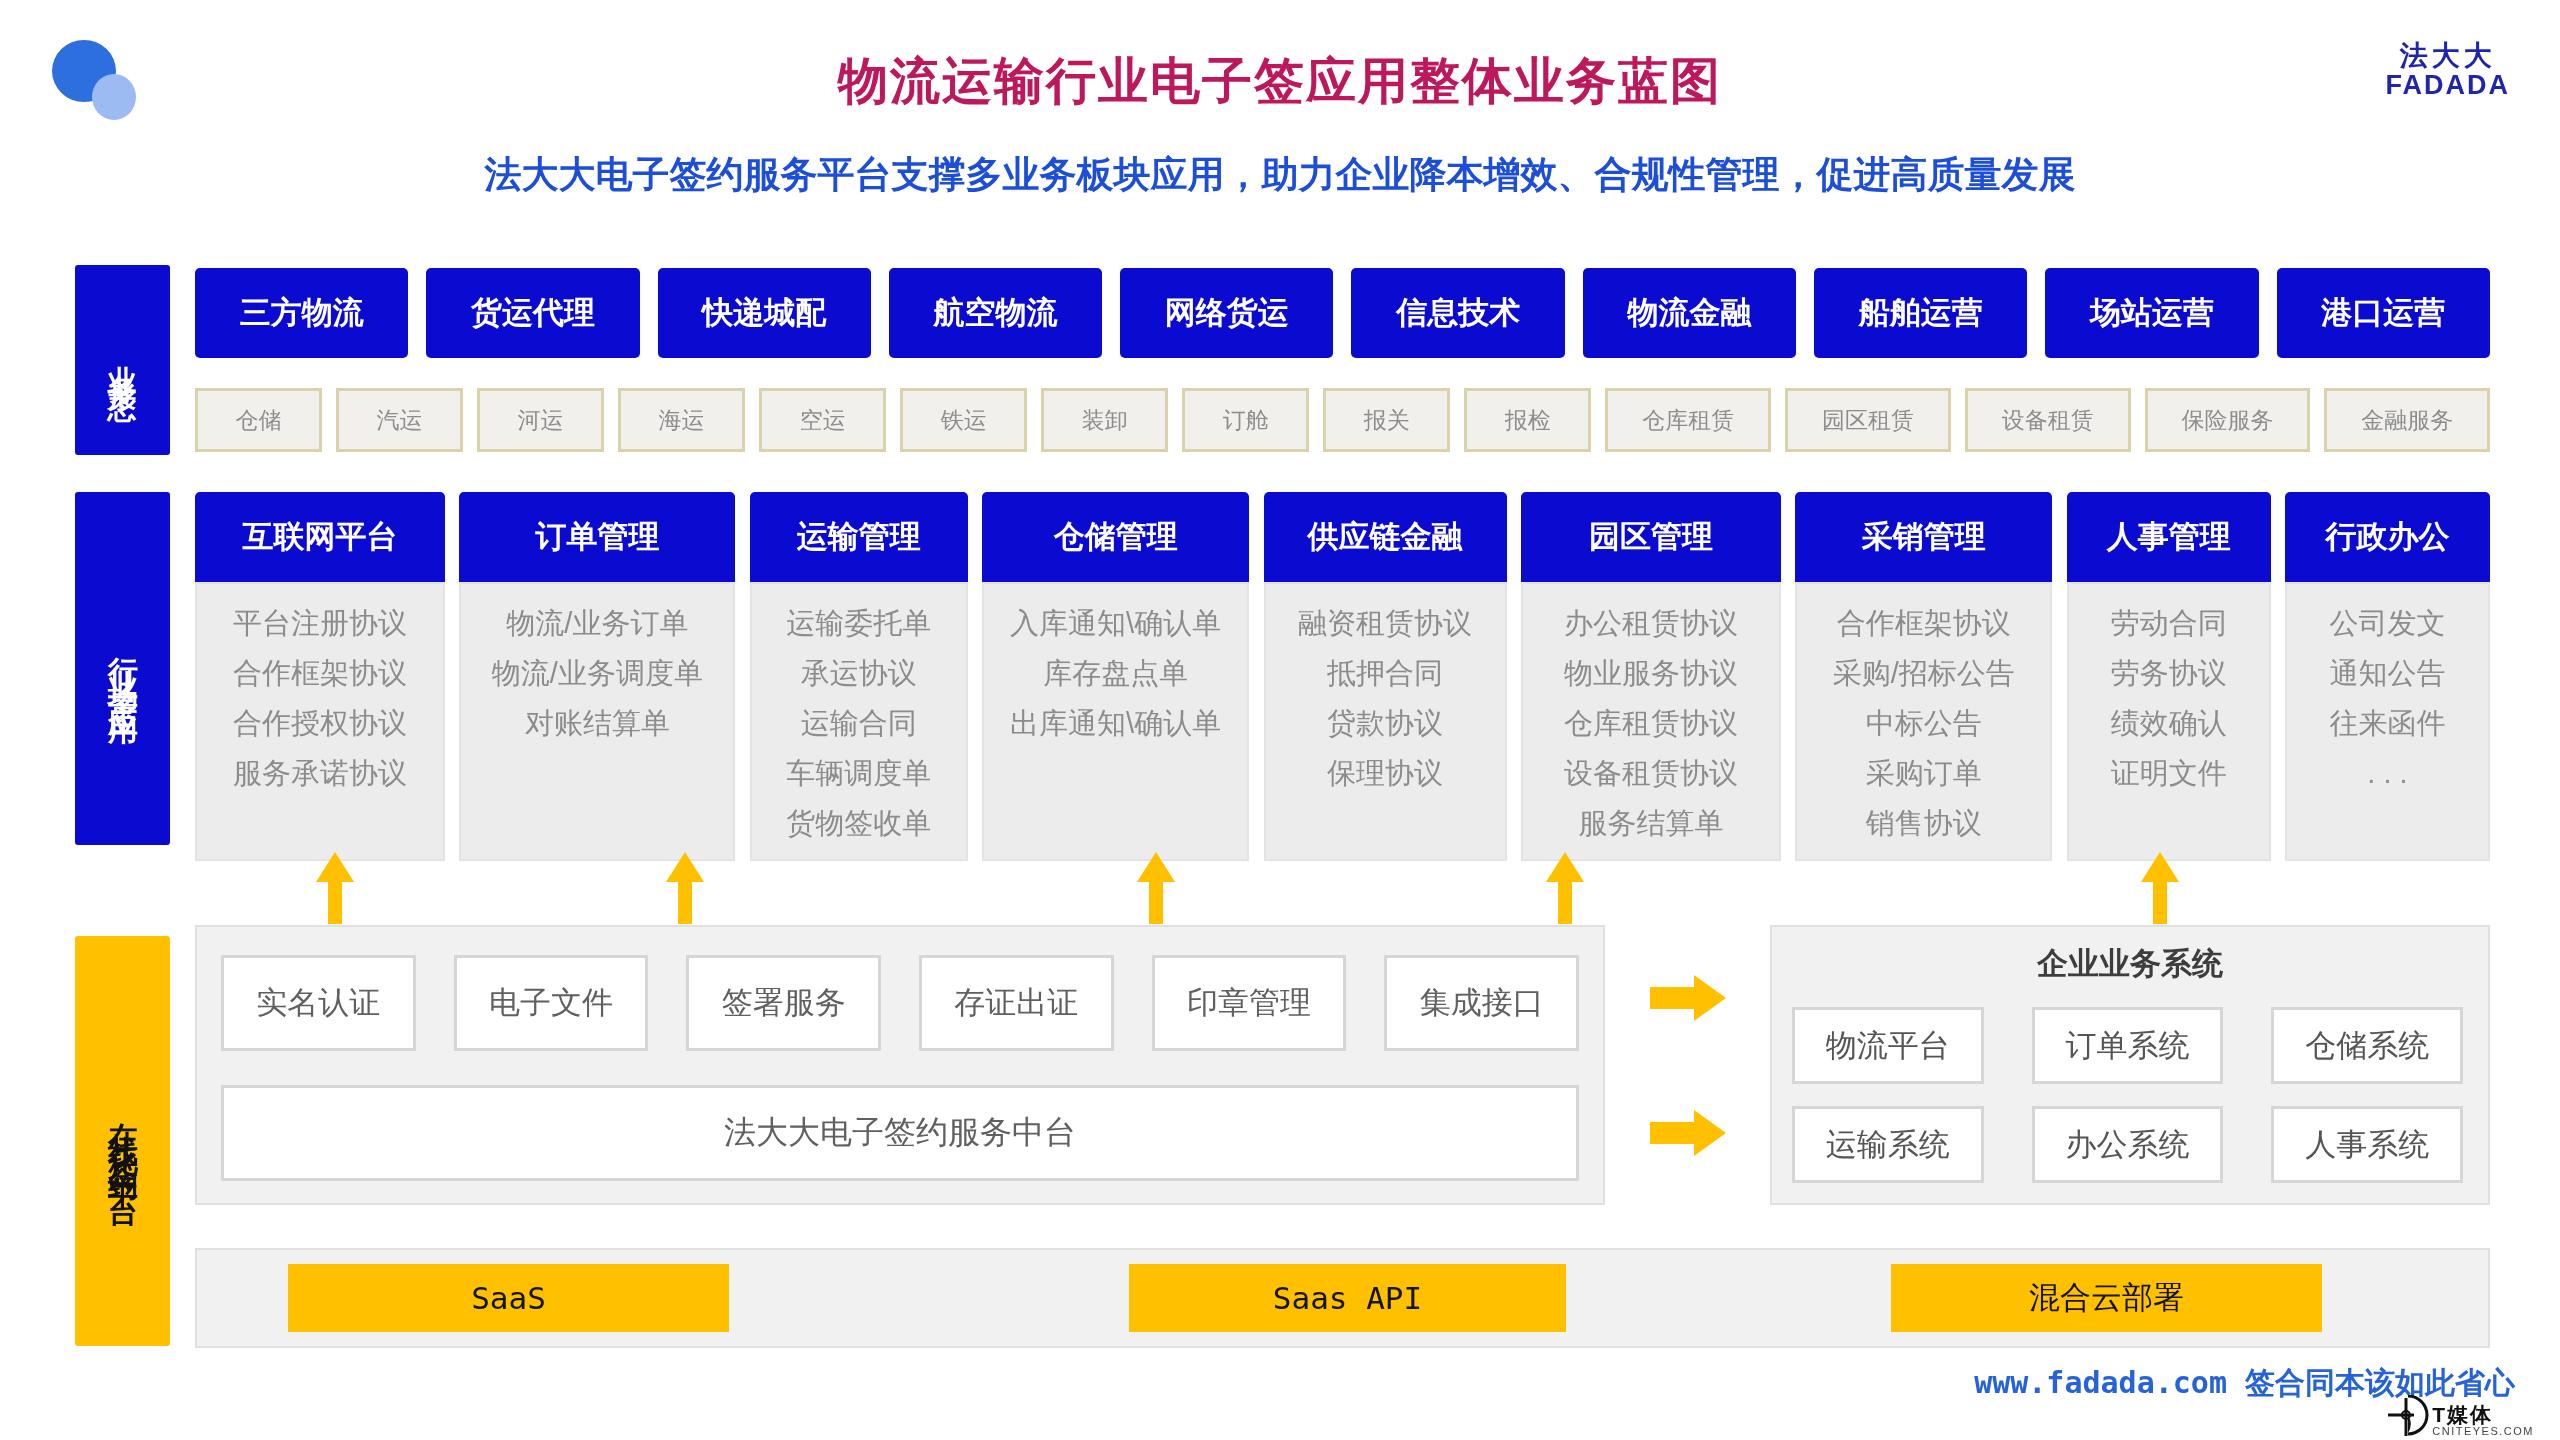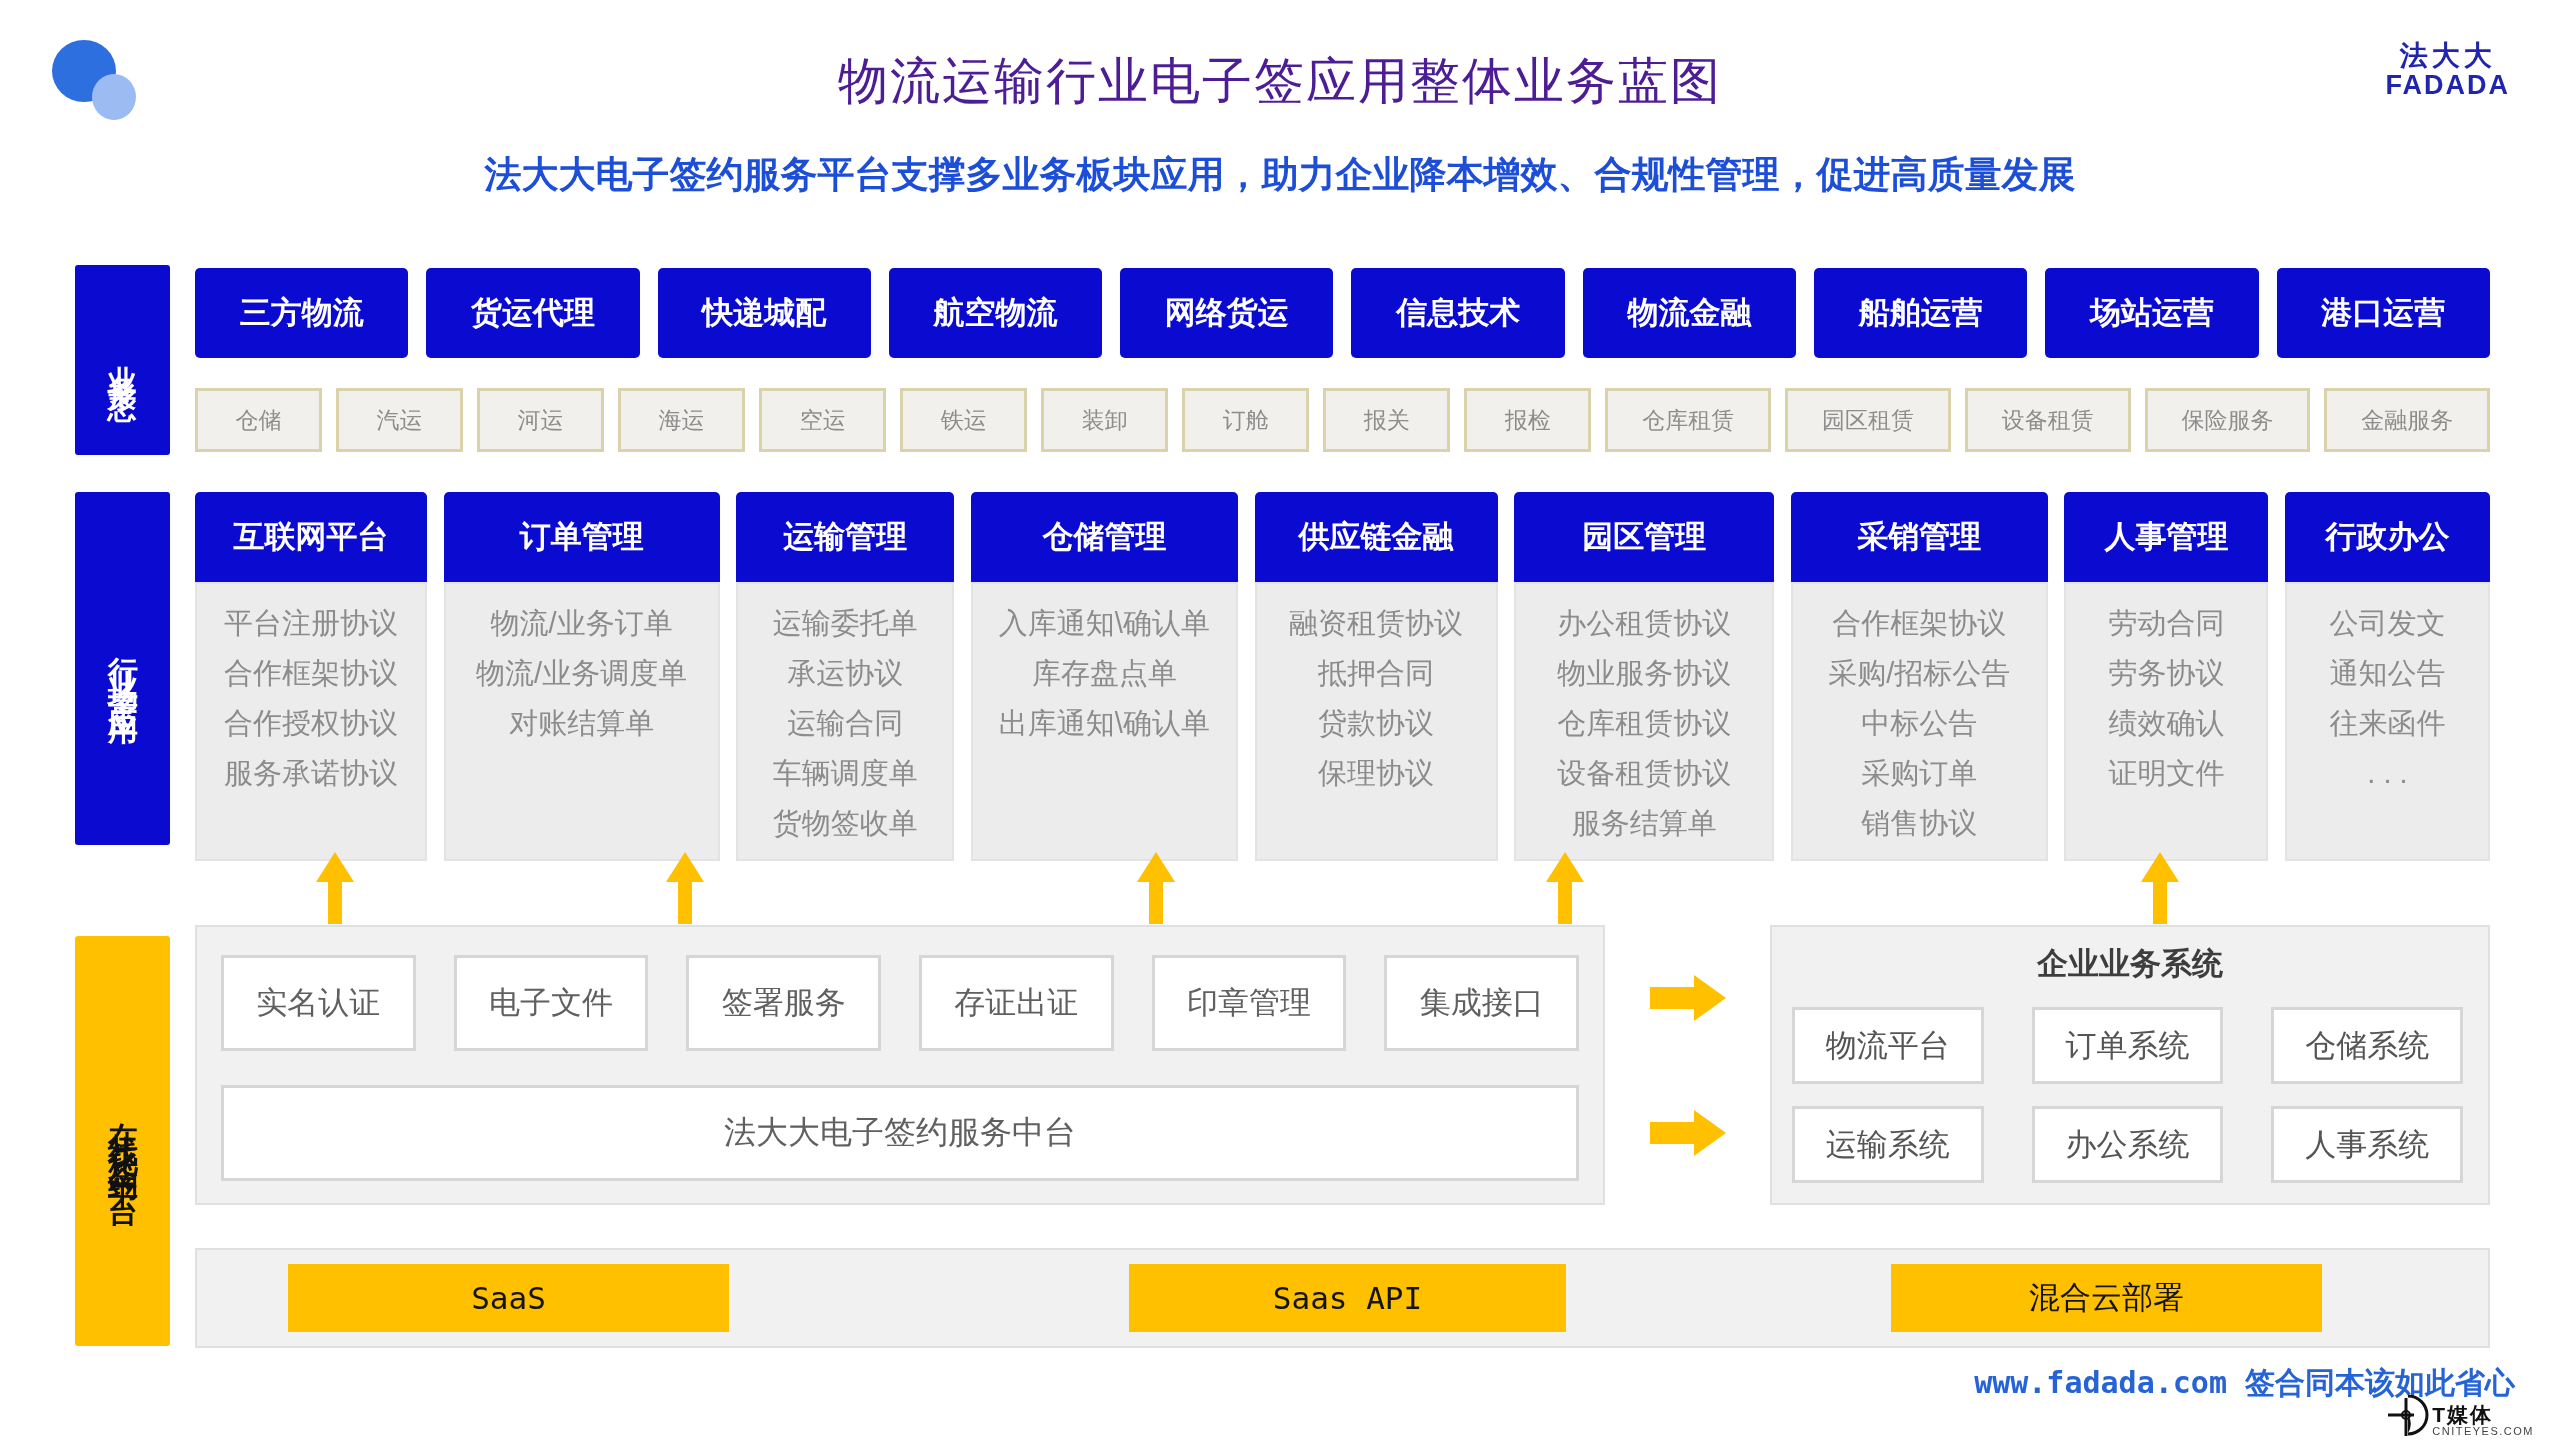--- a/index.html
+++ b/index.html
@@ -4,21 +4,21 @@
 <style>
   html,body { margin:0; padding:0; }
   body {
     width:2560px; height:1440px; position:relative; background:#ffffff;
     font-family:"Liberation Sans", sans-serif; overflow:hidden;
   }
   
   .logo-a { position:absolute; left:52px; top:40px; width:64px; height:62px; background:#2e6fe0; border-radius:50%; }
   .logo-b { position:absolute; left:92px; top:74px; width:44px; height:46px; background:#9cbbf2; border-radius:50%; }
   .title { position:absolute; top:48px; left:0; width:100%; text-align:center;
-           font-size:50px; font-weight:normal; color:#4c1d95; letter-spacing:2px; }
+           font-size:50px; font-weight:bold; color:#be185d; letter-spacing:2px; }
   .subtitle { position:absolute; top:150px; left:0; width:100%; text-align:center;
               font-size:37px; font-weight:bold; color:#1d4ed8; }
   .brand { position:absolute; right:50px; top:42px; text-align:center; color:#1f25ad; line-height:1; }
   .brand-zh { font-size:28px; font-weight:900; letter-spacing:4px; }
   .brand-en { font-size:27px; font-weight:900; letter-spacing:2px; margin-top:2px; }
 
   
   .sidebar { position:absolute; left:75px; width:95px; display:flex; align-items:center; justify-content:center; border-radius:3px; }
   .sidebar span { writing-mode:vertical-rl; text-orientation:upright; font-weight:bold; font-size:30px; letter-spacing:12px; }
   .sb1 { top:265px; height:190px; background:#0a0ad0; color:#fff; }
@@ -31,21 +31,21 @@
   .pri-box { flex:1; background:#0a0ad0; color:#fff; font-weight:bold; font-size:31px;
              display:flex; align-items:center; justify-content:center; border-radius:5px; white-space:nowrap; }
   .row2 { position:absolute; left:195px; width:2295px; top:388px; height:64px; display:flex; gap:14px; }
   .sec-box { flex:1; background:#f1f0ec; border:3px solid #d9d2ab; box-sizing:border-box; color:#8d8d8d;
              font-size:23px; display:flex; align-items:center; justify-content:center; white-space:nowrap; }
   .row2 div.sec-box:nth-of-type(n+11) { flex:1.32; }
 
   
   .scen-row { position:absolute; left:195px; width:2295px; top:492px; display:flex; justify-content:space-between; }
   .scen-col { display:flex; flex-direction:column; }
-  .scen-row div.scen-col:nth-of-type(1){width:232px}
+  .scen-row div.scen-col:nth-of-type(1){width:250px}
   .scen-row div.scen-col:nth-of-type(2){width:276px}
   .scen-row div.scen-col:nth-of-type(3){width:218px}
   .scen-row div.scen-col:nth-of-type(4){width:267px}
   .scen-row div.scen-col:nth-of-type(5){width:243px}
   .scen-row div.scen-col:nth-of-type(6){width:260px}
   .scen-row div.scen-col:nth-of-type(7){width:257px}
   .scen-row div.scen-col:nth-of-type(8){width:204px}
   .scen-row div.scen-col:nth-of-type(9){width:205px}
   .scen-head { height:90px; background:#0a0ad0; color:#fff; font-weight:bold; font-size:31px;
                display:flex; align-items:center; justify-content:center; border-radius:5px 5px 0 0; white-space:nowrap; }

